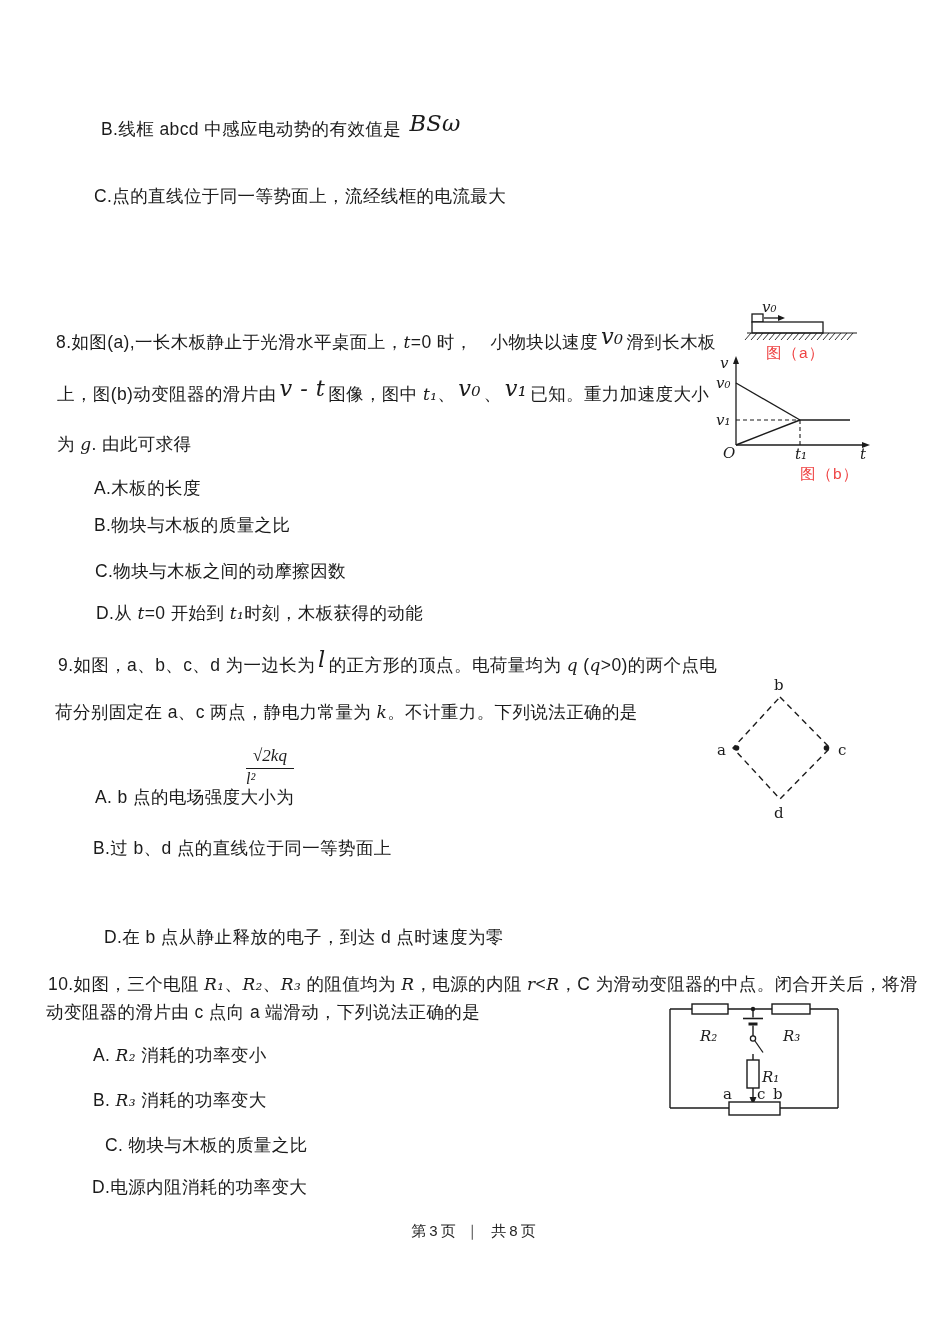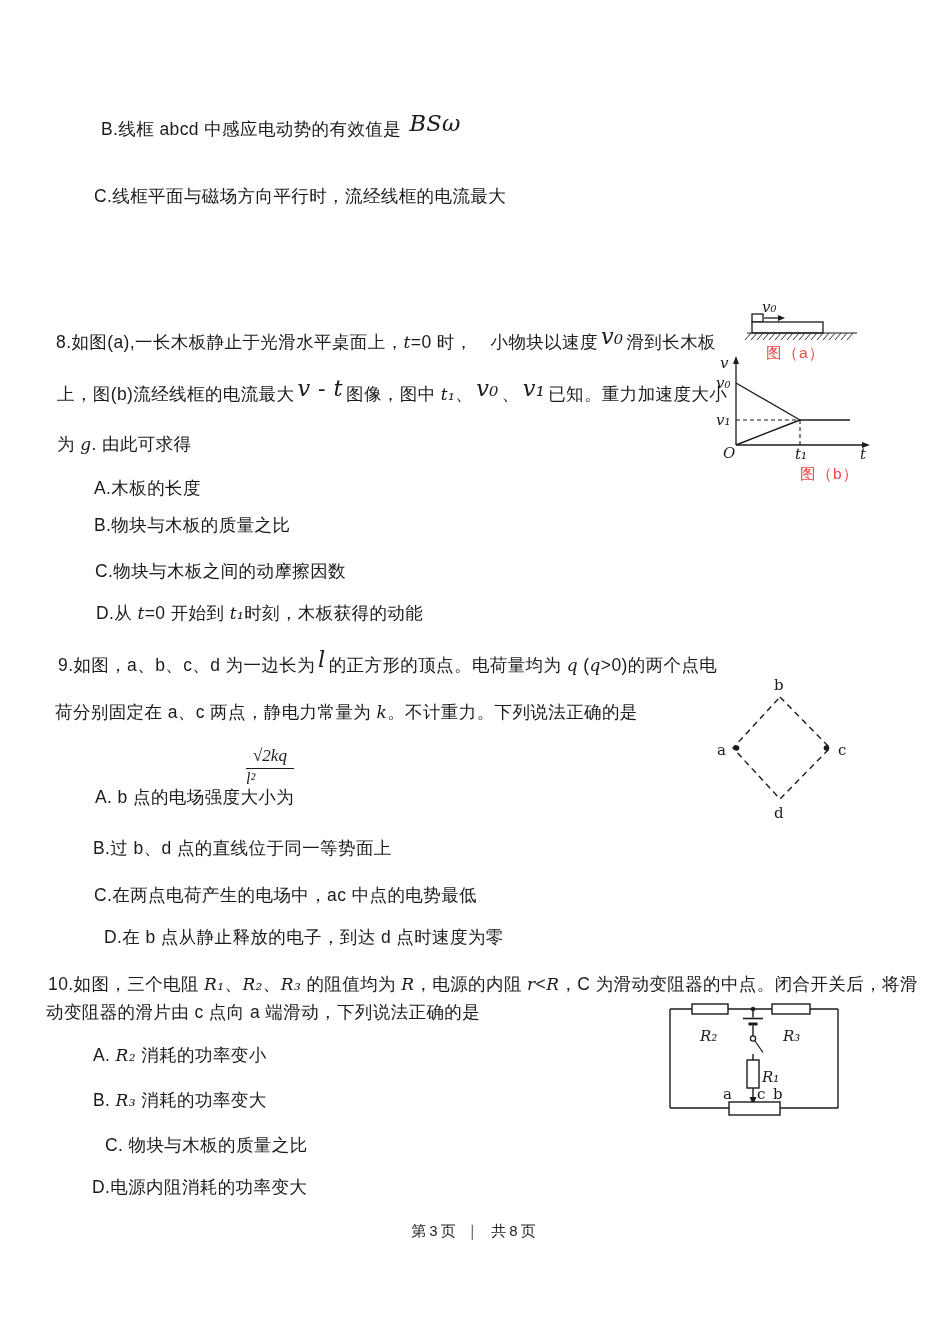--- a/index.html
+++ b/index.html
@@ -100,24 +100,24 @@
     letter-spacing:3px;
   }
   .footer .sep { margin:0 9px 0 6px; color:#333; }
 </style>
 </head>
 <body>
 
 <div class="page">
 
   <div class="line q7b"><span>B.线框 abcd 中感应电动势的有效值是 </span><span class="M">BSω</span></div>
-  <div class="line q7c"><span>C.线框平面与磁场方向平行时，流经线框的电流最大</span></div>
+  <div class="line q7c"><span>C.点的直线位于同一等势面上，流经线框的电流最大</span></div>
 
   <div class="line q8s1"><span>8.如图(a),一长木板静止于光滑水平桌面上，</span><span class="m">t</span><span>=0 时，　小物块以速度</span><span class="M">v₀</span><span>滑到长木板</span></div>
-  <div class="line q8s2"><span>上，图(b)流经线框的电流最大</span><span class="M">v - t</span><span>图像，图中 </span><span class="m">t₁</span><span>、</span><span class="M">v₀</span><span>、</span><span class="M">v₁</span><span>已知。重力加速度大小</span></div>
+  <div class="line q8s2"><span>上，图(b)动变阻器的滑片由</span><span class="M">v - t</span><span>图像，图中 </span><span class="m">t₁</span><span>、</span><span class="M">v₀</span><span>、</span><span class="M">v₁</span><span>已知。重力加速度大小</span></div>
   <div class="line q8s3"><span>为 </span><span class="m">g</span><span>. 由此可求得</span></div>
 
   <div class="line q8oa"><span>A.木板的长度</span></div>
   <div class="line q8ob"><span>B.物块与木板的质量之比</span></div>
   <div class="line q8oc"><span>C.物块与木板之间的动摩擦因数</span></div>
   <div class="line q8od"><span>D.从 </span><span class="m">t</span><span>=0 开始到 </span><span class="m">t₁</span><span>时刻，木板获得的动能</span></div>
 
   <svg class="fig fig8a" width="130" height="70" viewBox="0 0 130 70">
     <text class="it" x="27" y="20" font-size="14">v₀</text>
     <line x1="29" y1="26" x2="44" y2="26" stroke="#1b1b1b" stroke-width="1.3"></line>
@@ -169,21 +169,20 @@
 
   <div class="line q9s1"><span>9.如图，a、b、c、d 为一边长为</span><span class="M">l</span><span>的正方形的顶点。电荷量均为 </span><span class="m">q</span><span> (</span><span class="m">q</span><span>&gt;0)的两个点电</span></div>
   <div class="line q9s2"><span>荷分别固定在 a、c 两点，静电力常量为 </span><span class="m">k</span><span>。不计重力。下列说法正确的是</span></div>
 
   <div class="line q9oa"><span>A. b 点的电场强度大小为</span></div>
   <div class="frac">
     <div class="frac-num">√2kq</div>
     <div class="frac-den">l²</div>
   </div>
   <div class="line q9ob"><span>B.过 b、d 点的直线位于同一等势面上</span></div>
-  <div class="line q9oc"><span>C.在两点电荷产生的电场中，ac 中点的电势最低</span></div>
   <div class="line q9od"><span>D.在 b 点从静止释放的电子，到达 d 点时速度为零</span></div>
 
   <svg class="fig fig9" width="165" height="150" viewBox="0 0 165 150">
     <path d="M75,22 L125,73 L75,124 L28,73 Z" fill="none" stroke="#1b1b1b" stroke-width="1.4" stroke-dasharray="6 4.5"></path>
     <circle cx="31.5" cy="73" r="2.8" fill="#1b1b1b"></circle>
     <circle cx="121.5" cy="73" r="2.8" fill="#1b1b1b"></circle>
     <text x="69" y="15" font-size="16">b</text>
     <text x="12" y="80" font-size="16">a</text>
     <text x="133" y="80" font-size="16">c</text>
     <text x="69" y="143" font-size="16">d</text>

